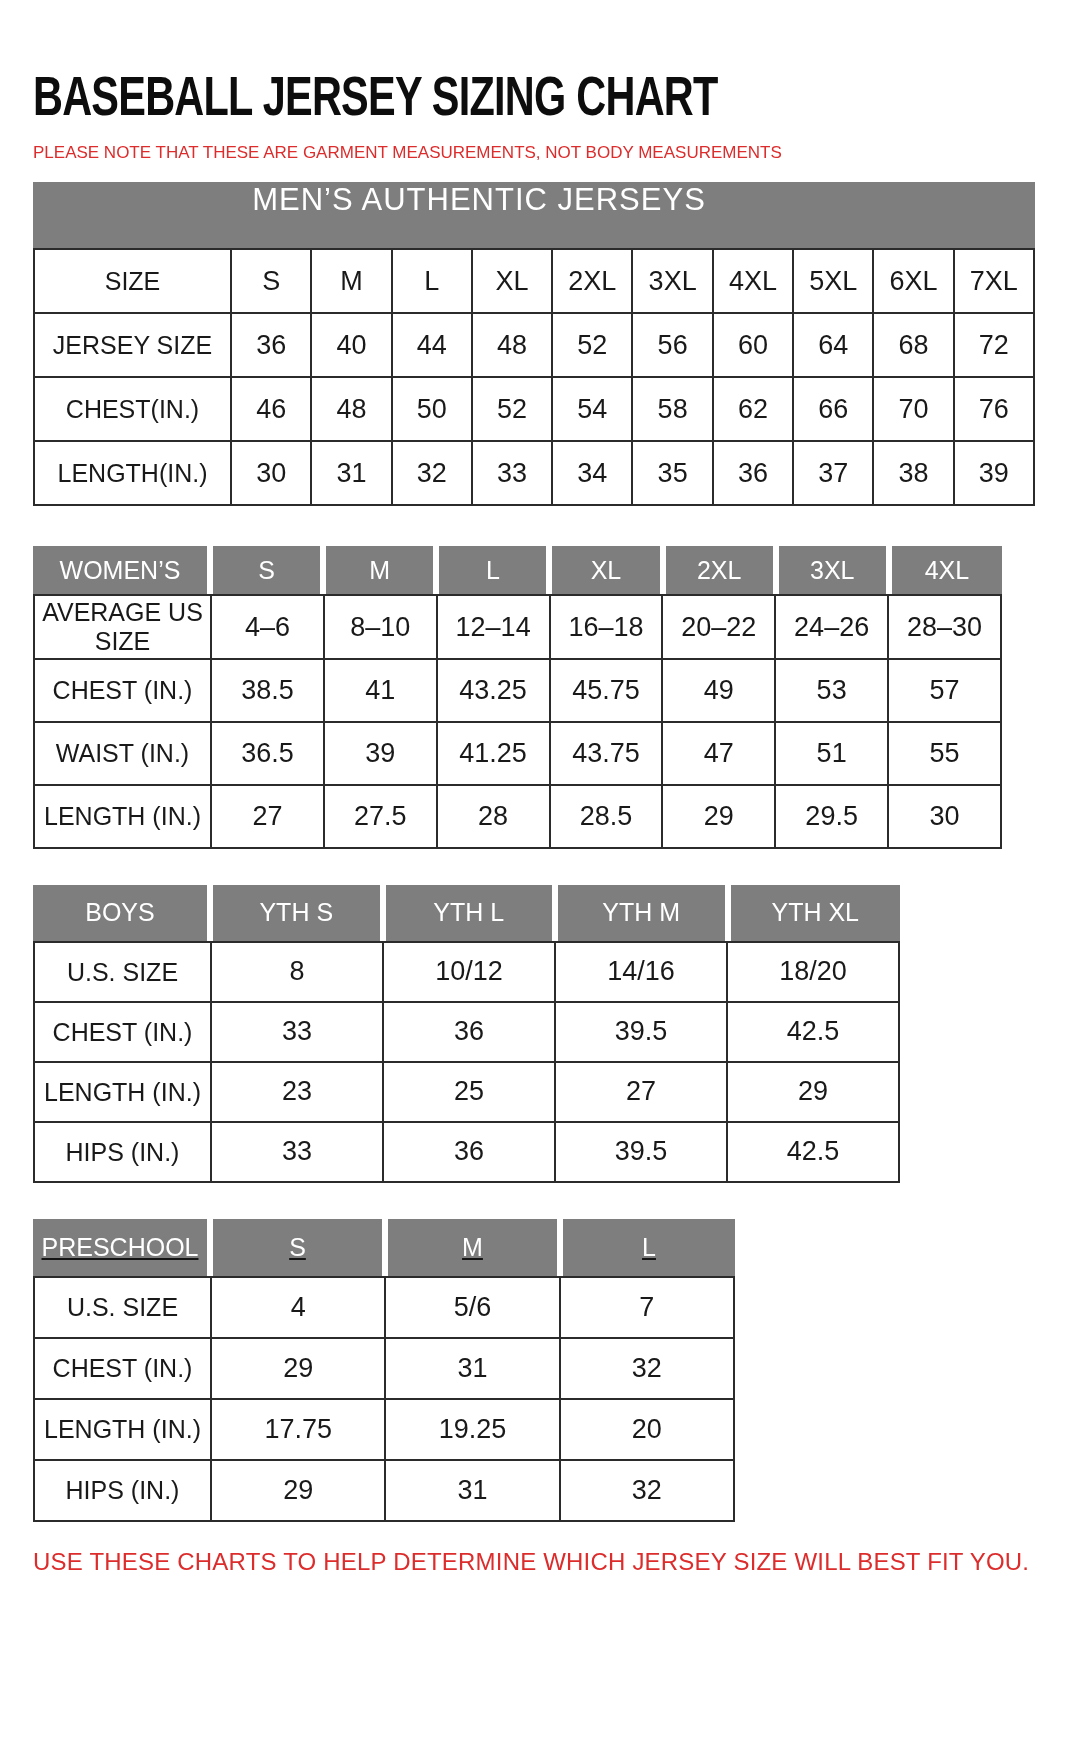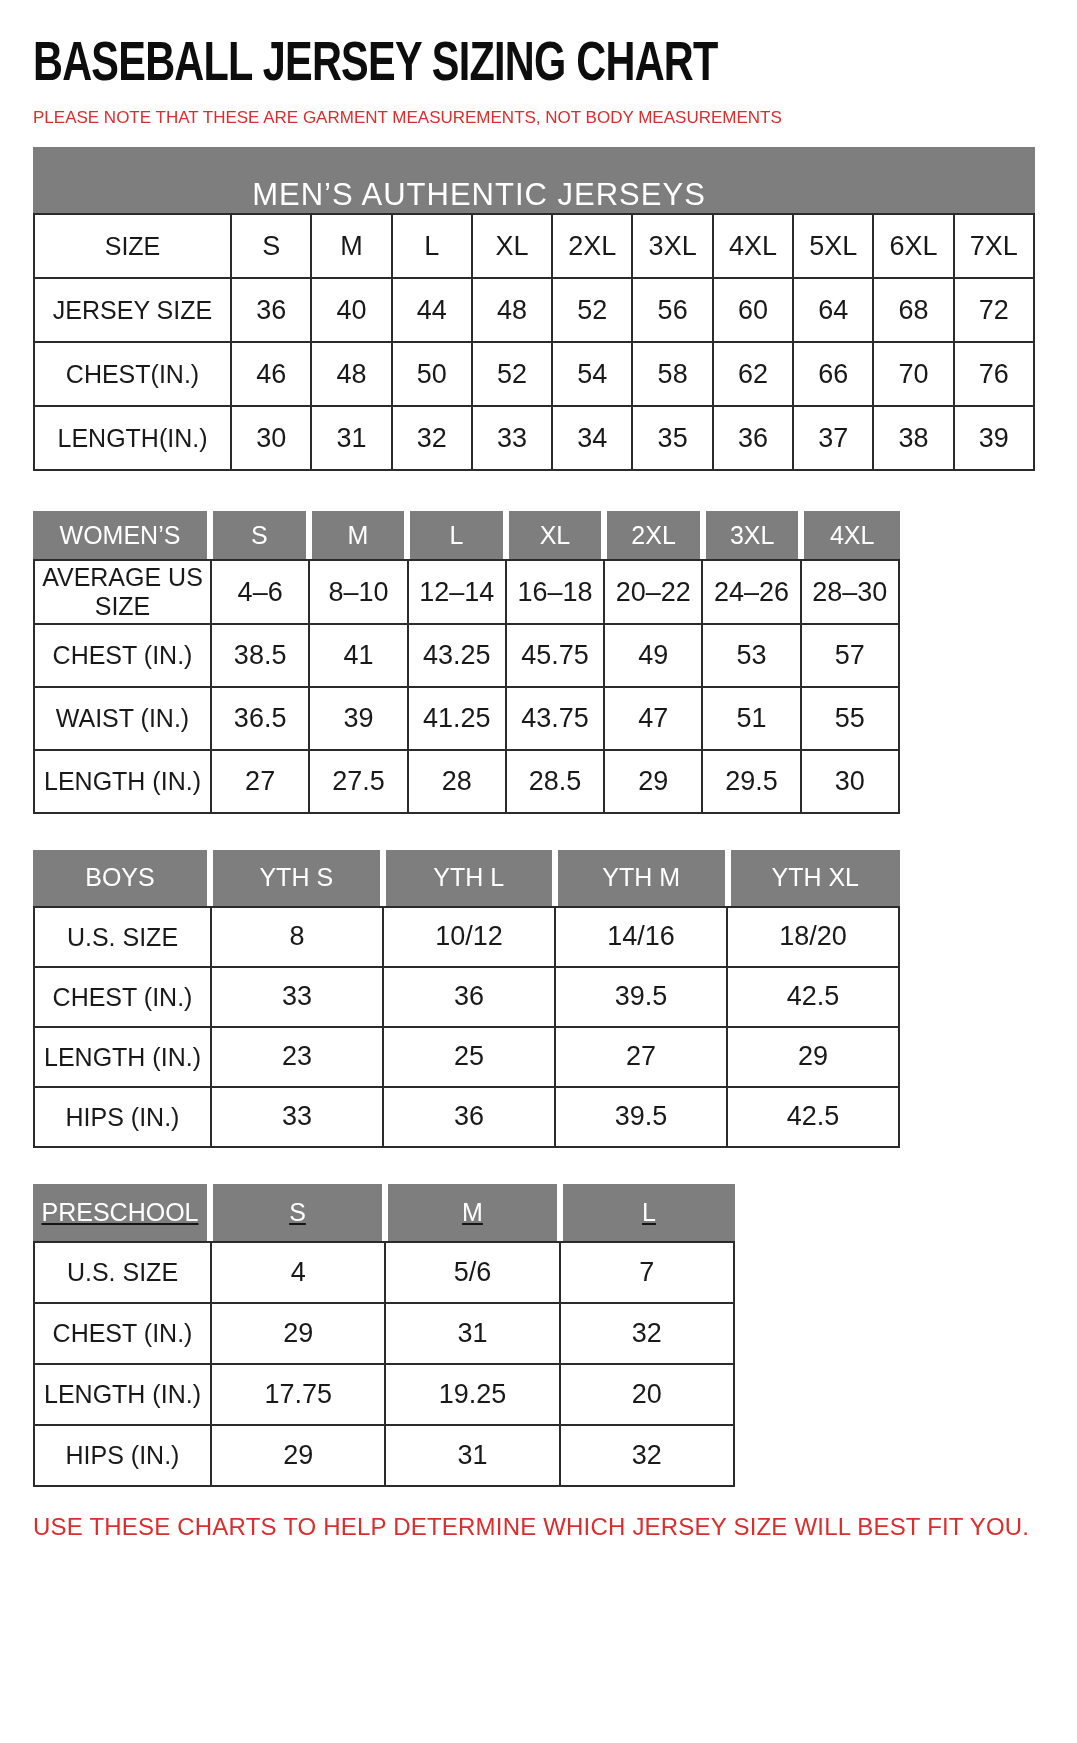--- a/index.html
+++ b/index.html
@@ -8,21 +8,21 @@
     --border:#2b2b2b;
     --ink:#141414;
   }
   *{box-sizing:border-box;}
   html,body{margin:0;padding:0;background:#ffffff;}
   body{
     width:1077px;height:1743px;
     font-family:"Liberation Sans", sans-serif;
     color:var(--ink);
   }
-  .page{padding:20px 37px 0 33px;}
+  .page{padding:20px 37px 0 33px;margin-top:35px;}
 
   .title{
     margin:8px 0 14px 0;
     font-size:56px;
     font-weight:bold;
     letter-spacing:-1px;
     white-space:nowrap;
     transform:scaleX(0.74);
     transform-origin:0 50%;
     color:#0d0d0d;
@@ -30,29 +30,29 @@
   .note{
     margin:0 0 18px 0;
     max-width:910px;
     font-size:17px;
     line-height:1.32;
     color:var(--red);
   }
 
   .tbl{border:0;}
   .tbl.mens{width:1002px;margin-top:18px;}
-  .tbl.womens{width:867px;margin-top:40px;}
+  .tbl.womens{width:969px;margin-top:40px;}
   .tbl.boys{width:867px;margin-top:36px;}
   .tbl.preschool{width:702px;margin-top:36px;}
 
   .banner{
     background:var(--gray);
     color:#ffffff;
     height:66px;
-    display:flex;align-items:flex-end;justify-content:center;
+    display:flex;align-items:flex-start;justify-content:center;
     font-size:31px;
     letter-spacing:1px;
   }
   .banner-text{position:relative;left:-55px;}
 
   .ghead{display:grid;}
   .womens .ghead{grid-template-columns:177px repeat(7,1fr);height:48px;}
   .boys .ghead{grid-template-columns:177px repeat(4,1fr);height:56px;}
   .preschool .ghead{grid-template-columns:177px repeat(3,1fr);height:57px;text-decoration:underline;}
   .hcell{

